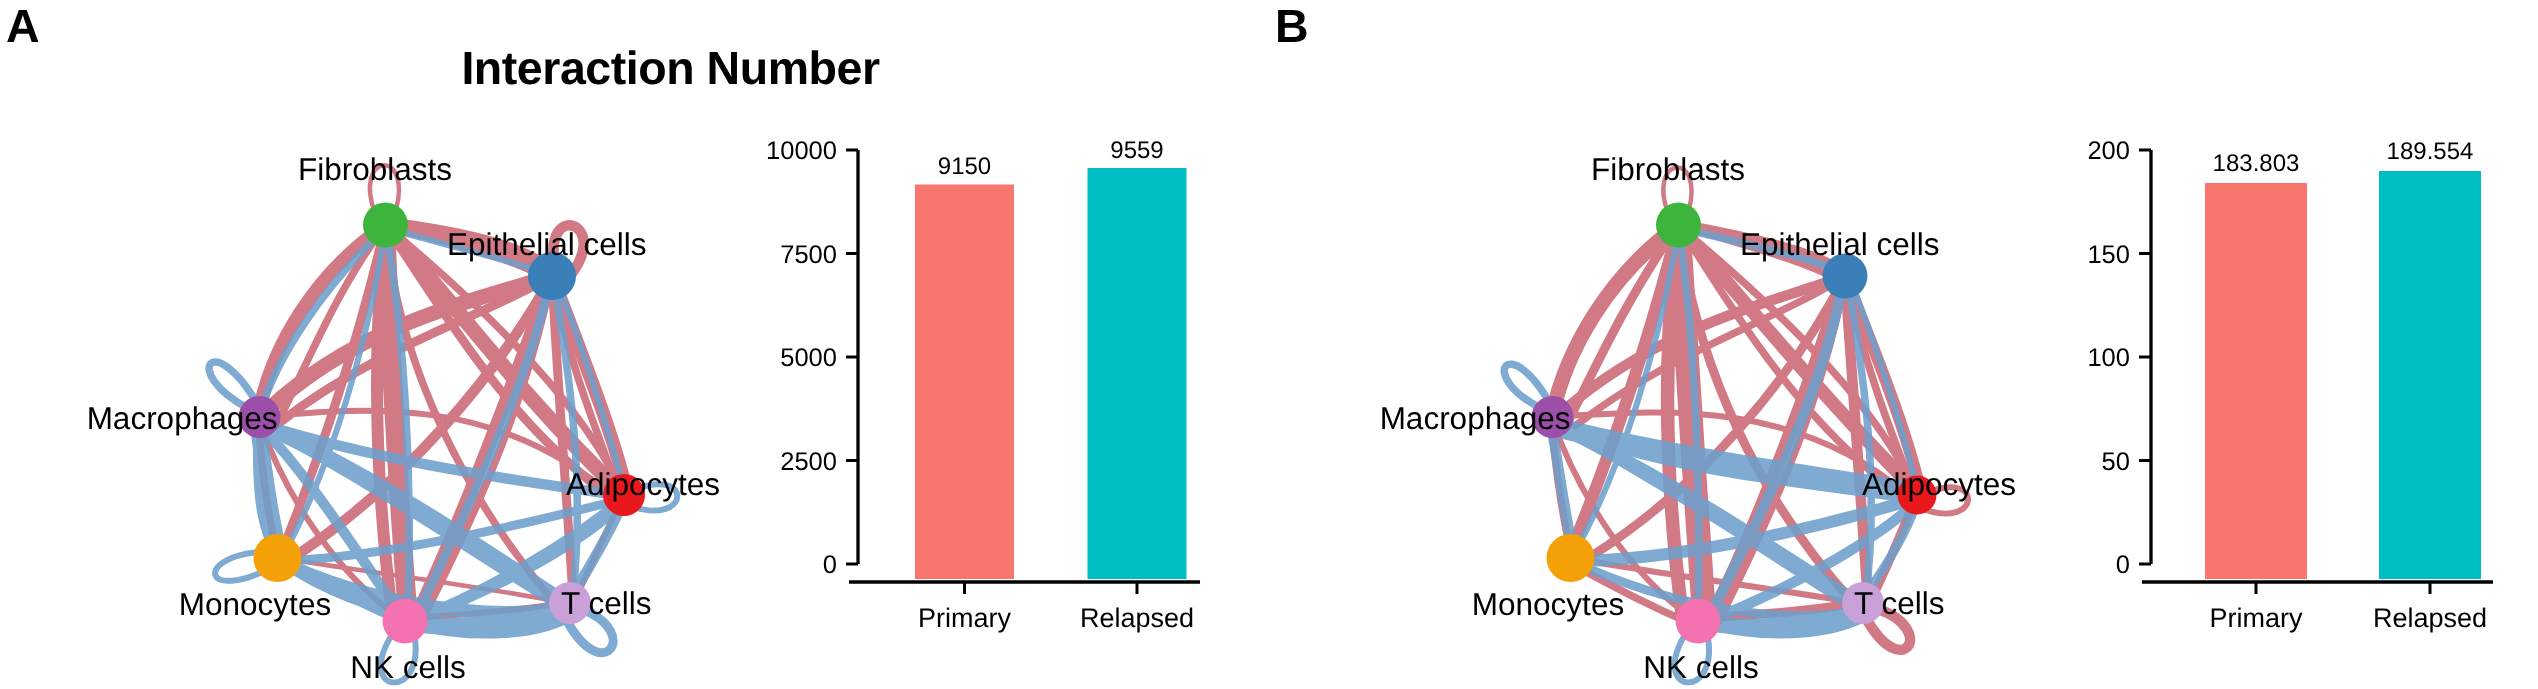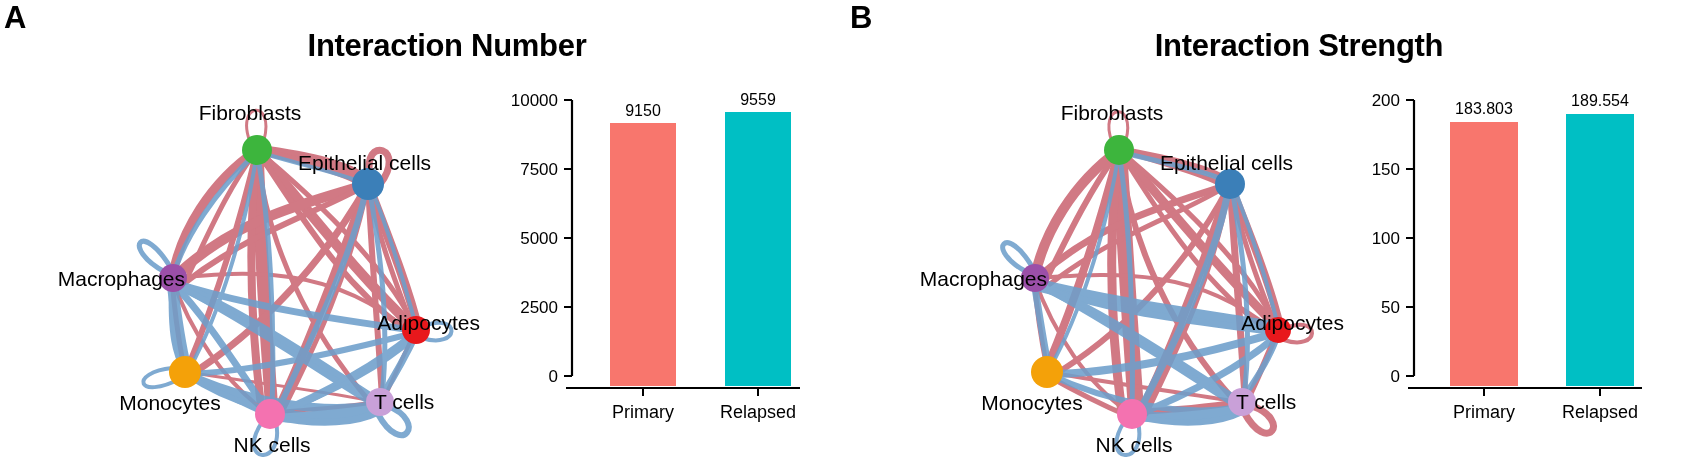--- a/index.html
+++ b/index.html
@@ -71,21 +71,21 @@
   }
 
   .chart-holder {
     position: absolute;
     top: 78px;
     width: 330px;
     height: 376px;
     text-align: right;
   }
   #panel-a .chart-holder { left: 500px; }
-  #panel-b .chart-holder { left: 496px; }
+  #panel-b .chart-holder { left: 516px; }
   .chart-holder svg { display: block; }
 
   .tick-text {
     font-family: "Liberation Sans", sans-serif;
     font-size: 17px;
     fill: #000000;
   }
   .bar-value {
     font-family: "Liberation Sans", sans-serif;
     font-size: 16px;
@@ -240,21 +240,20 @@
           <text class="cat-text" x="258" y="340">Relapsed</text>
         </g>
       </svg>
     </div>
   </div>
 
   <div class="panel" id="panel-b">
 
     <div class="panel-label">B</div>
 
-    <div class="panel-title">Interaction Strength</div>
 
     <div class="network-holder">
       <svg width="490" height="385" viewBox="0 0 490 385">
         <g fill="none" stroke-linecap="round">
           <g stroke="#C9626F" opacity="0.85">
             <path d="M247,78 C300,88 345,98 358,112" stroke-width="8"></path>
             <path d="M247,78 C305,95 350,108 360,120" stroke-width="5"></path>
             <path d="M247,78 C200,112 172,162 163,204" stroke-width="10"></path>
             <path d="M247,78 C214,124 192,172 174,208" stroke-width="6"></path>
             <path d="M247,78 C300,140 350,200 406,256" stroke-width="9"></path>

